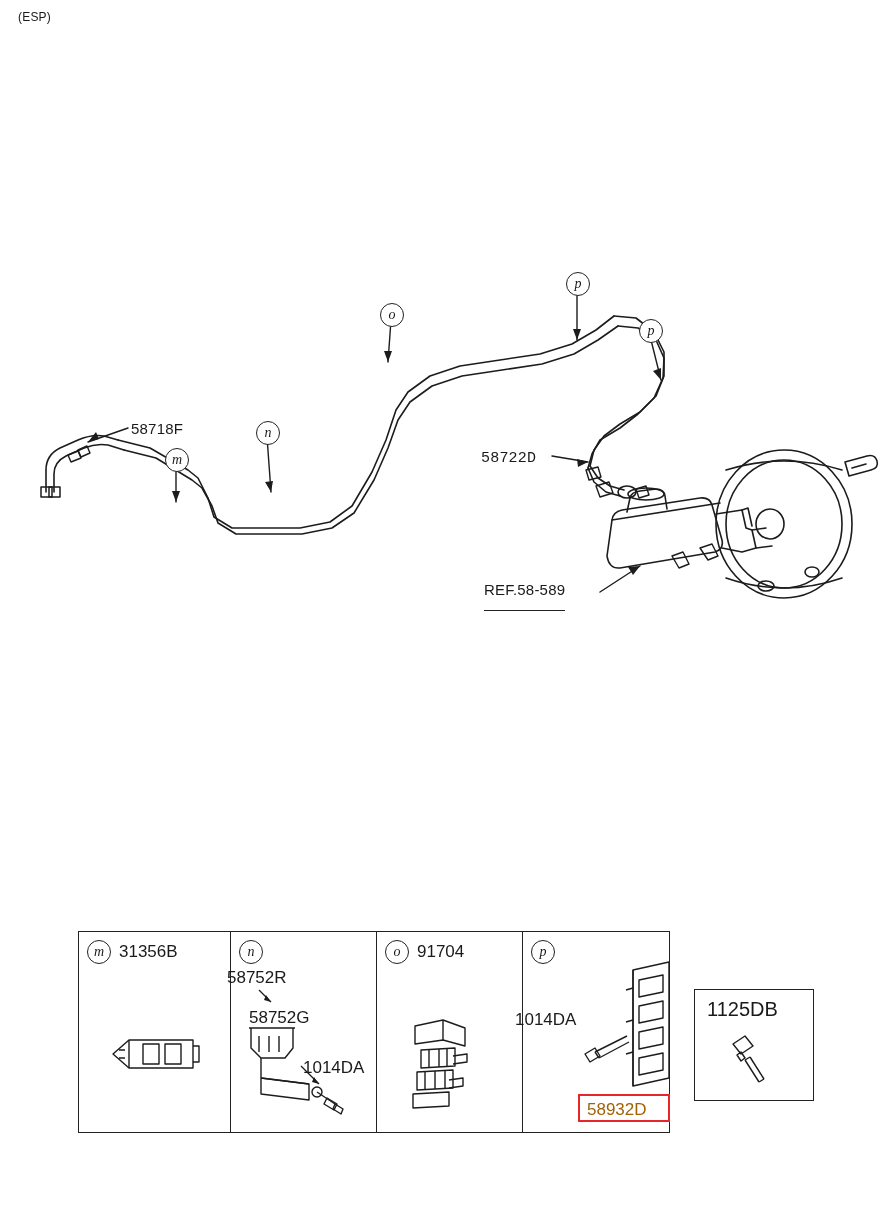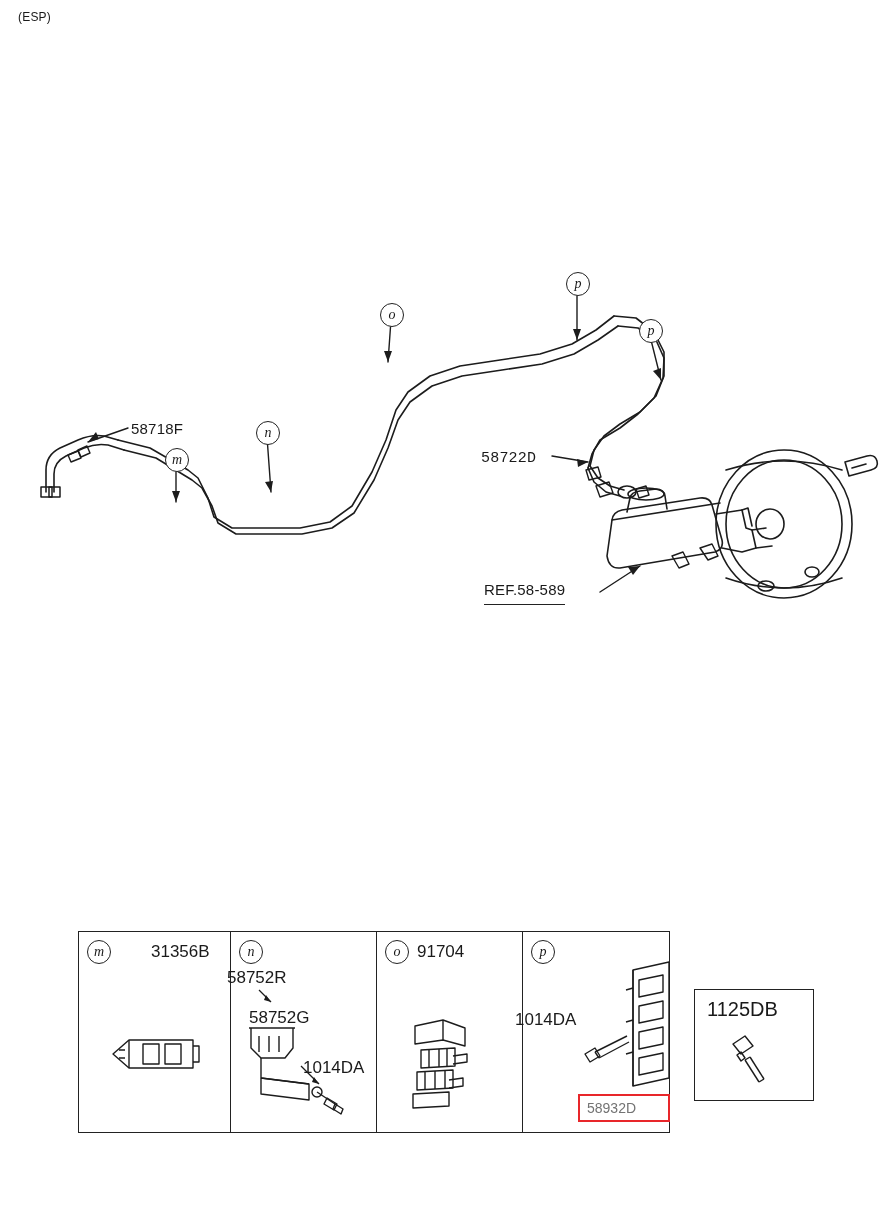--- a/index.html
+++ b/index.html
@@ -97,26 +97,26 @@
     top: 1094px;
     width: 92px;
     height: 28px;
     border: 2px solid #e8262a;
     box-sizing: border-box;
   }
   .redbox .code {
     position: absolute;
     left: 7px;
     top: 4px;
-    font-size: 14px;
-    color: #737373;
+    font-size: 17px;
+    color: #a16207;
   }
   .underline-lbl {
     border-bottom: 1.4px solid #222;
-    padding-bottom: 6px;
+    padding-bottom: 12px;
   }
 </style>
 </head>
 <body>
 
 <div class="page">
 
   <div class="esp-label">(ESP)</div>
 
   <svg class="diagram" viewBox="0 0 886 1211">
@@ -209,21 +209,21 @@
   <div class="circ" style="left:639px; top:319px;">p</div>
 
   <div class="lbl" style="left:131px; top:420px;">58718F</div>
   <div class="lbl" style="left:481px; top:450px;font-family:Liberation Mono, monospace;">58722D</div>
   <div class="lbl underline-lbl" style="left:484px; top:581px;">REF.58-589</div>
 
   <div class="legend">
 
     <div class="cell" style="left:0; width:152px;">
       <div class="circ" style="left:8px; top:8px;">m</div>
-      <div class="code" style="left:40px; top:10px;margin-left:32px;">31356B</div>
+      <div class="code" style="left:40px; top:10px;">31356B</div>
       <svg style="position:absolute; left:28px; top:96px; width:100px; height:58px;">
         <g fill="none" stroke="#1c1c1c" stroke-width="1.4" stroke-linejoin="round">
           <path d="M6 26 L22 12 L86 12 L86 40 L22 40 L6 26 Z"></path>
           <path d="M22 12 L22 40"></path>
           <path d="M36 16 L36 36 L52 36 L52 16 Z"></path>
           <path d="M58 16 L58 36 L74 36 L74 16 Z"></path>
           <path d="M12 22 L18 22 M12 30 L18 30"></path>
           <path d="M86 18 L92 18 L92 34 L86 34"></path>
         </g>
       </svg>

